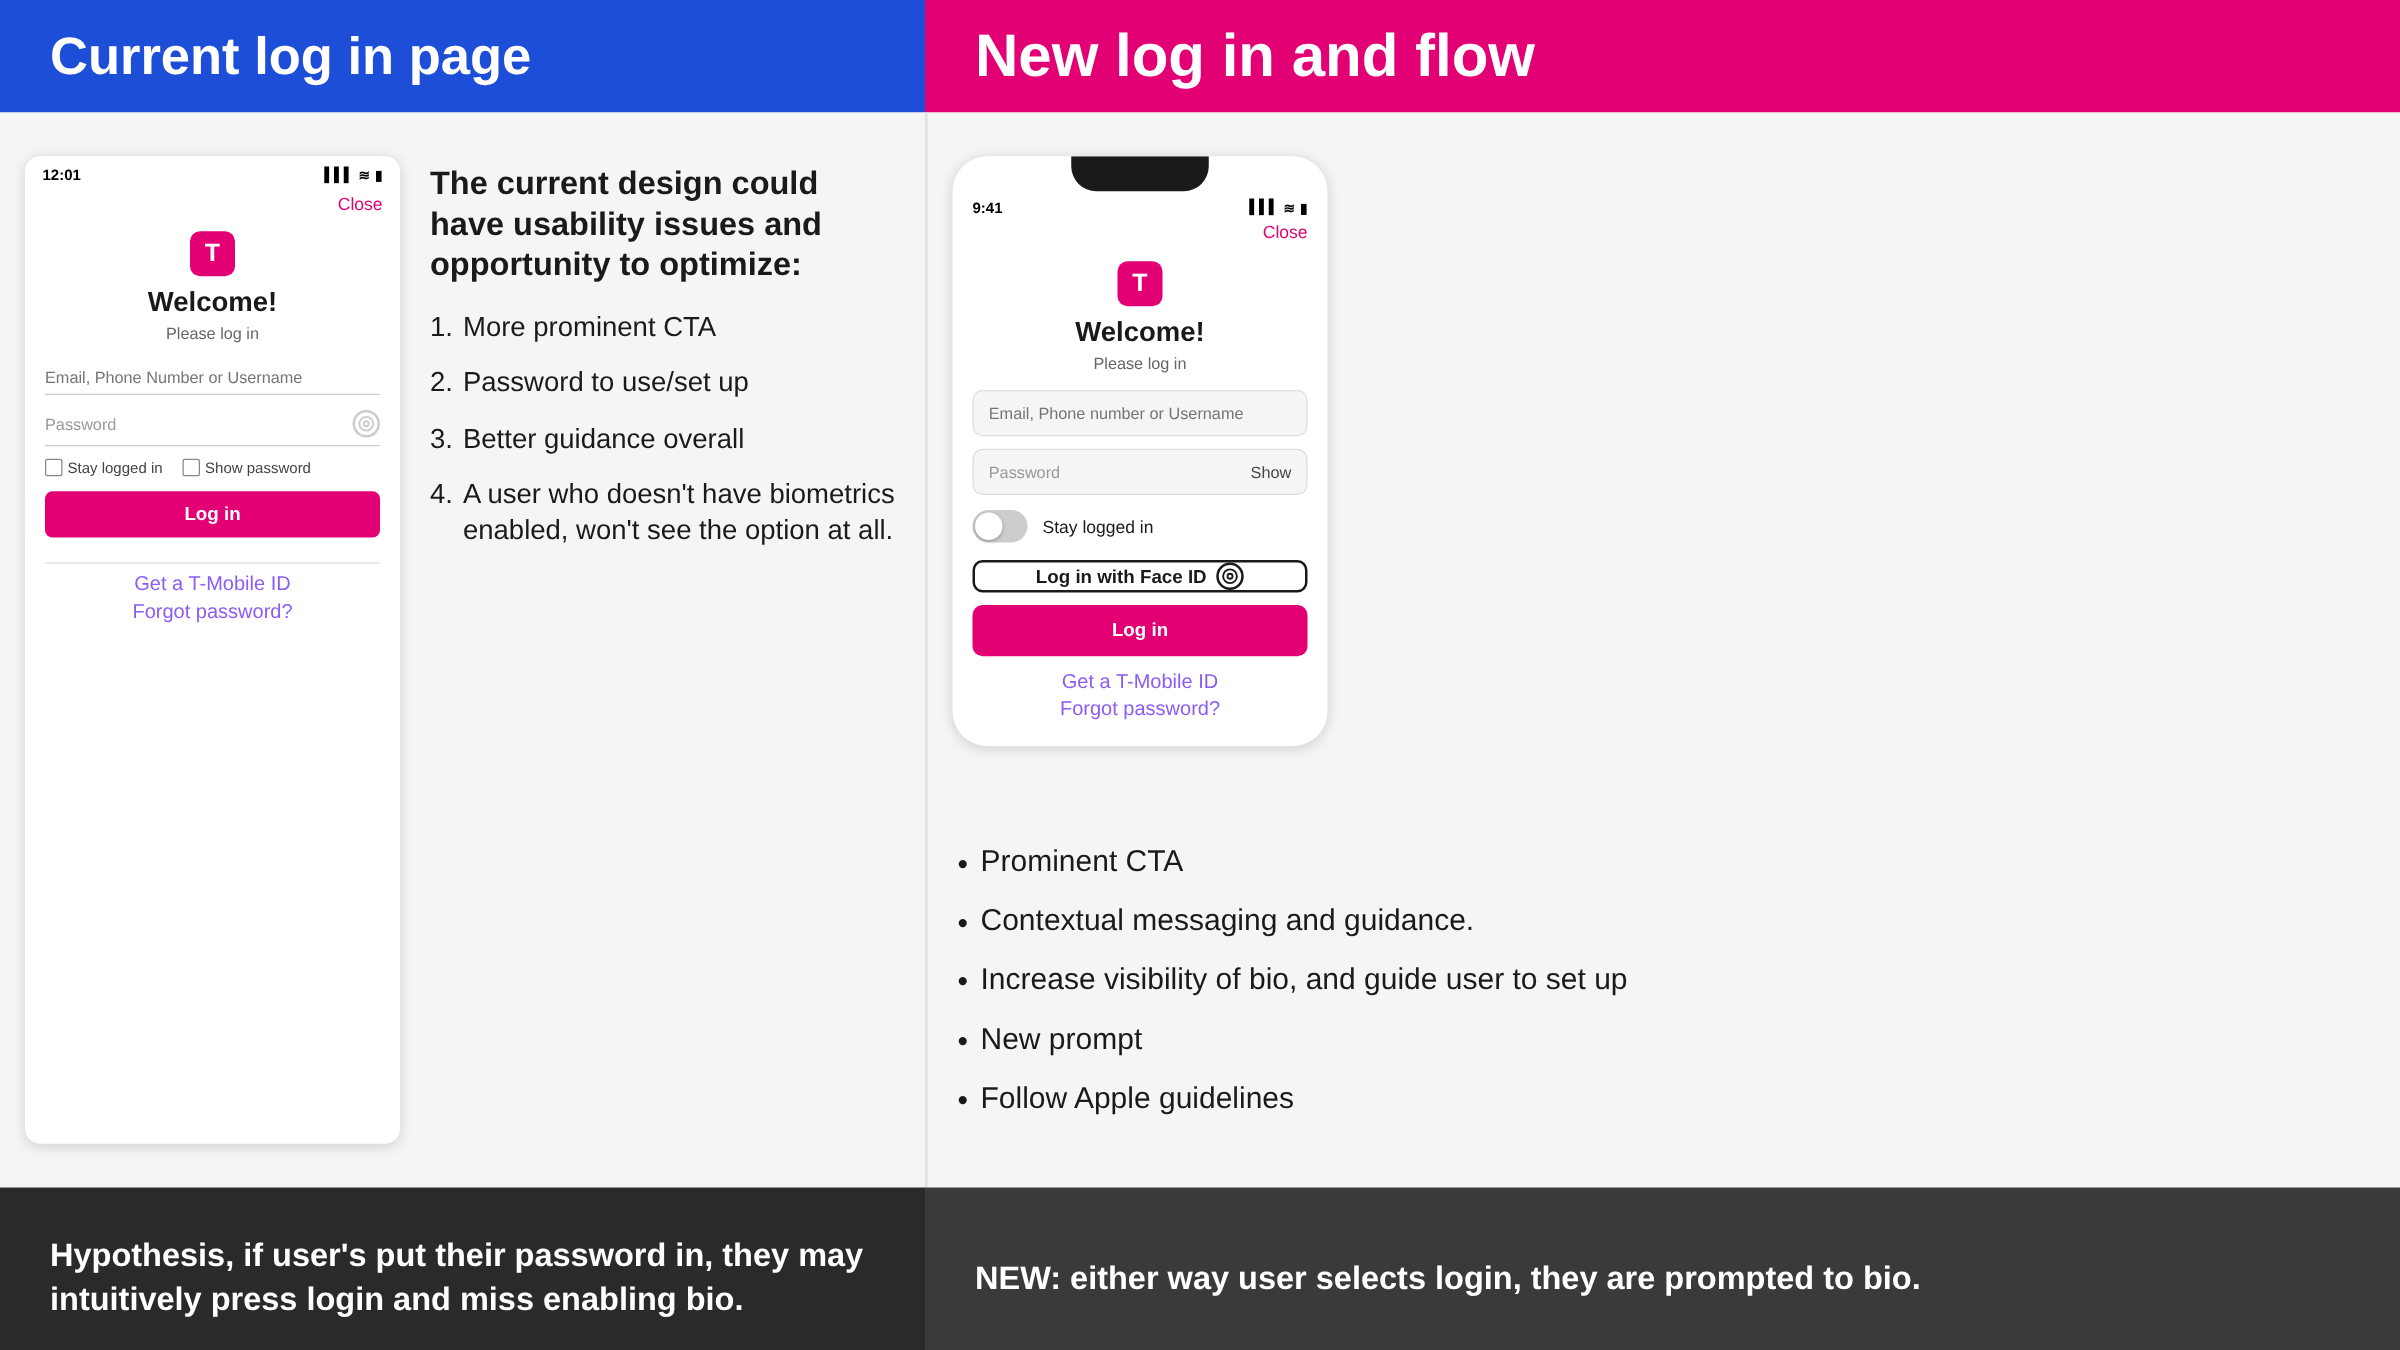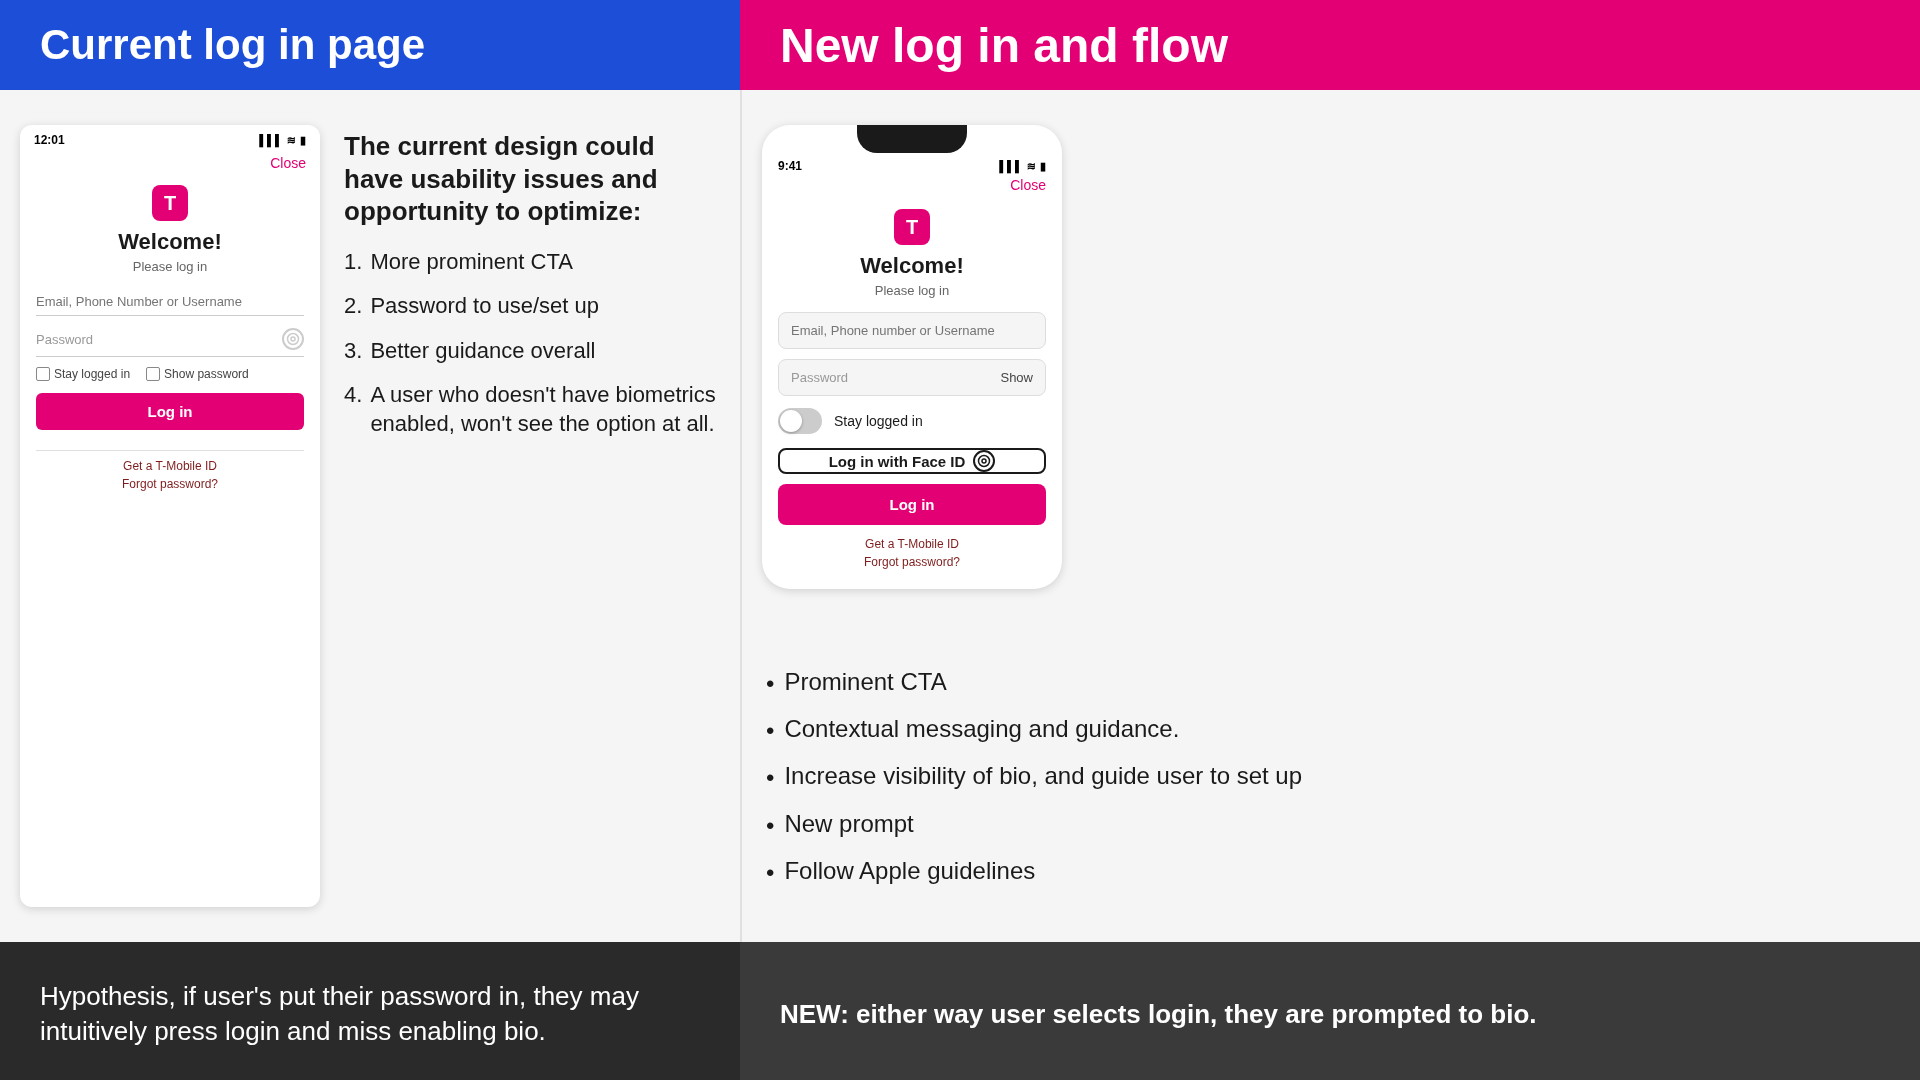--- a/index.html
+++ b/index.html
@@ -174,22 +174,22 @@
       background: #e20074;
       color: white;
       border: none;
       border-radius: 6px;
       padding: 10px;
       font-size: 15px;
       font-weight: 600;
       margin-bottom: 12px;
     }
     .phone-link {
-      font-size: 12px;
-      color: #7f1d1d;
+      font-size: 16px;
+      color: #8b5cf6;
       margin-bottom: 4px;
     }
     .phone-divider {
       width: 100%;
       height: 1px;
       background: #e0e0e0;
       margin: 8px 0;
     }
 
     
@@ -416,21 +416,21 @@
     .bottom-left {
       width: 740px;
       background: #2a2a2a;
       display: flex;
       align-items: center;
       padding: 0 40px;
     }
     .bottom-left p {
       color: white;
       font-size: 26px;
-      font-weight: 400;
+      font-weight: 700;
       line-height: 1.35;
     }
     .bottom-right {
       flex: 1;
       background: #3a3a3a;
       display: flex;
       align-items: center;
       padding: 0 40px;
     }
     .bottom-right p {

